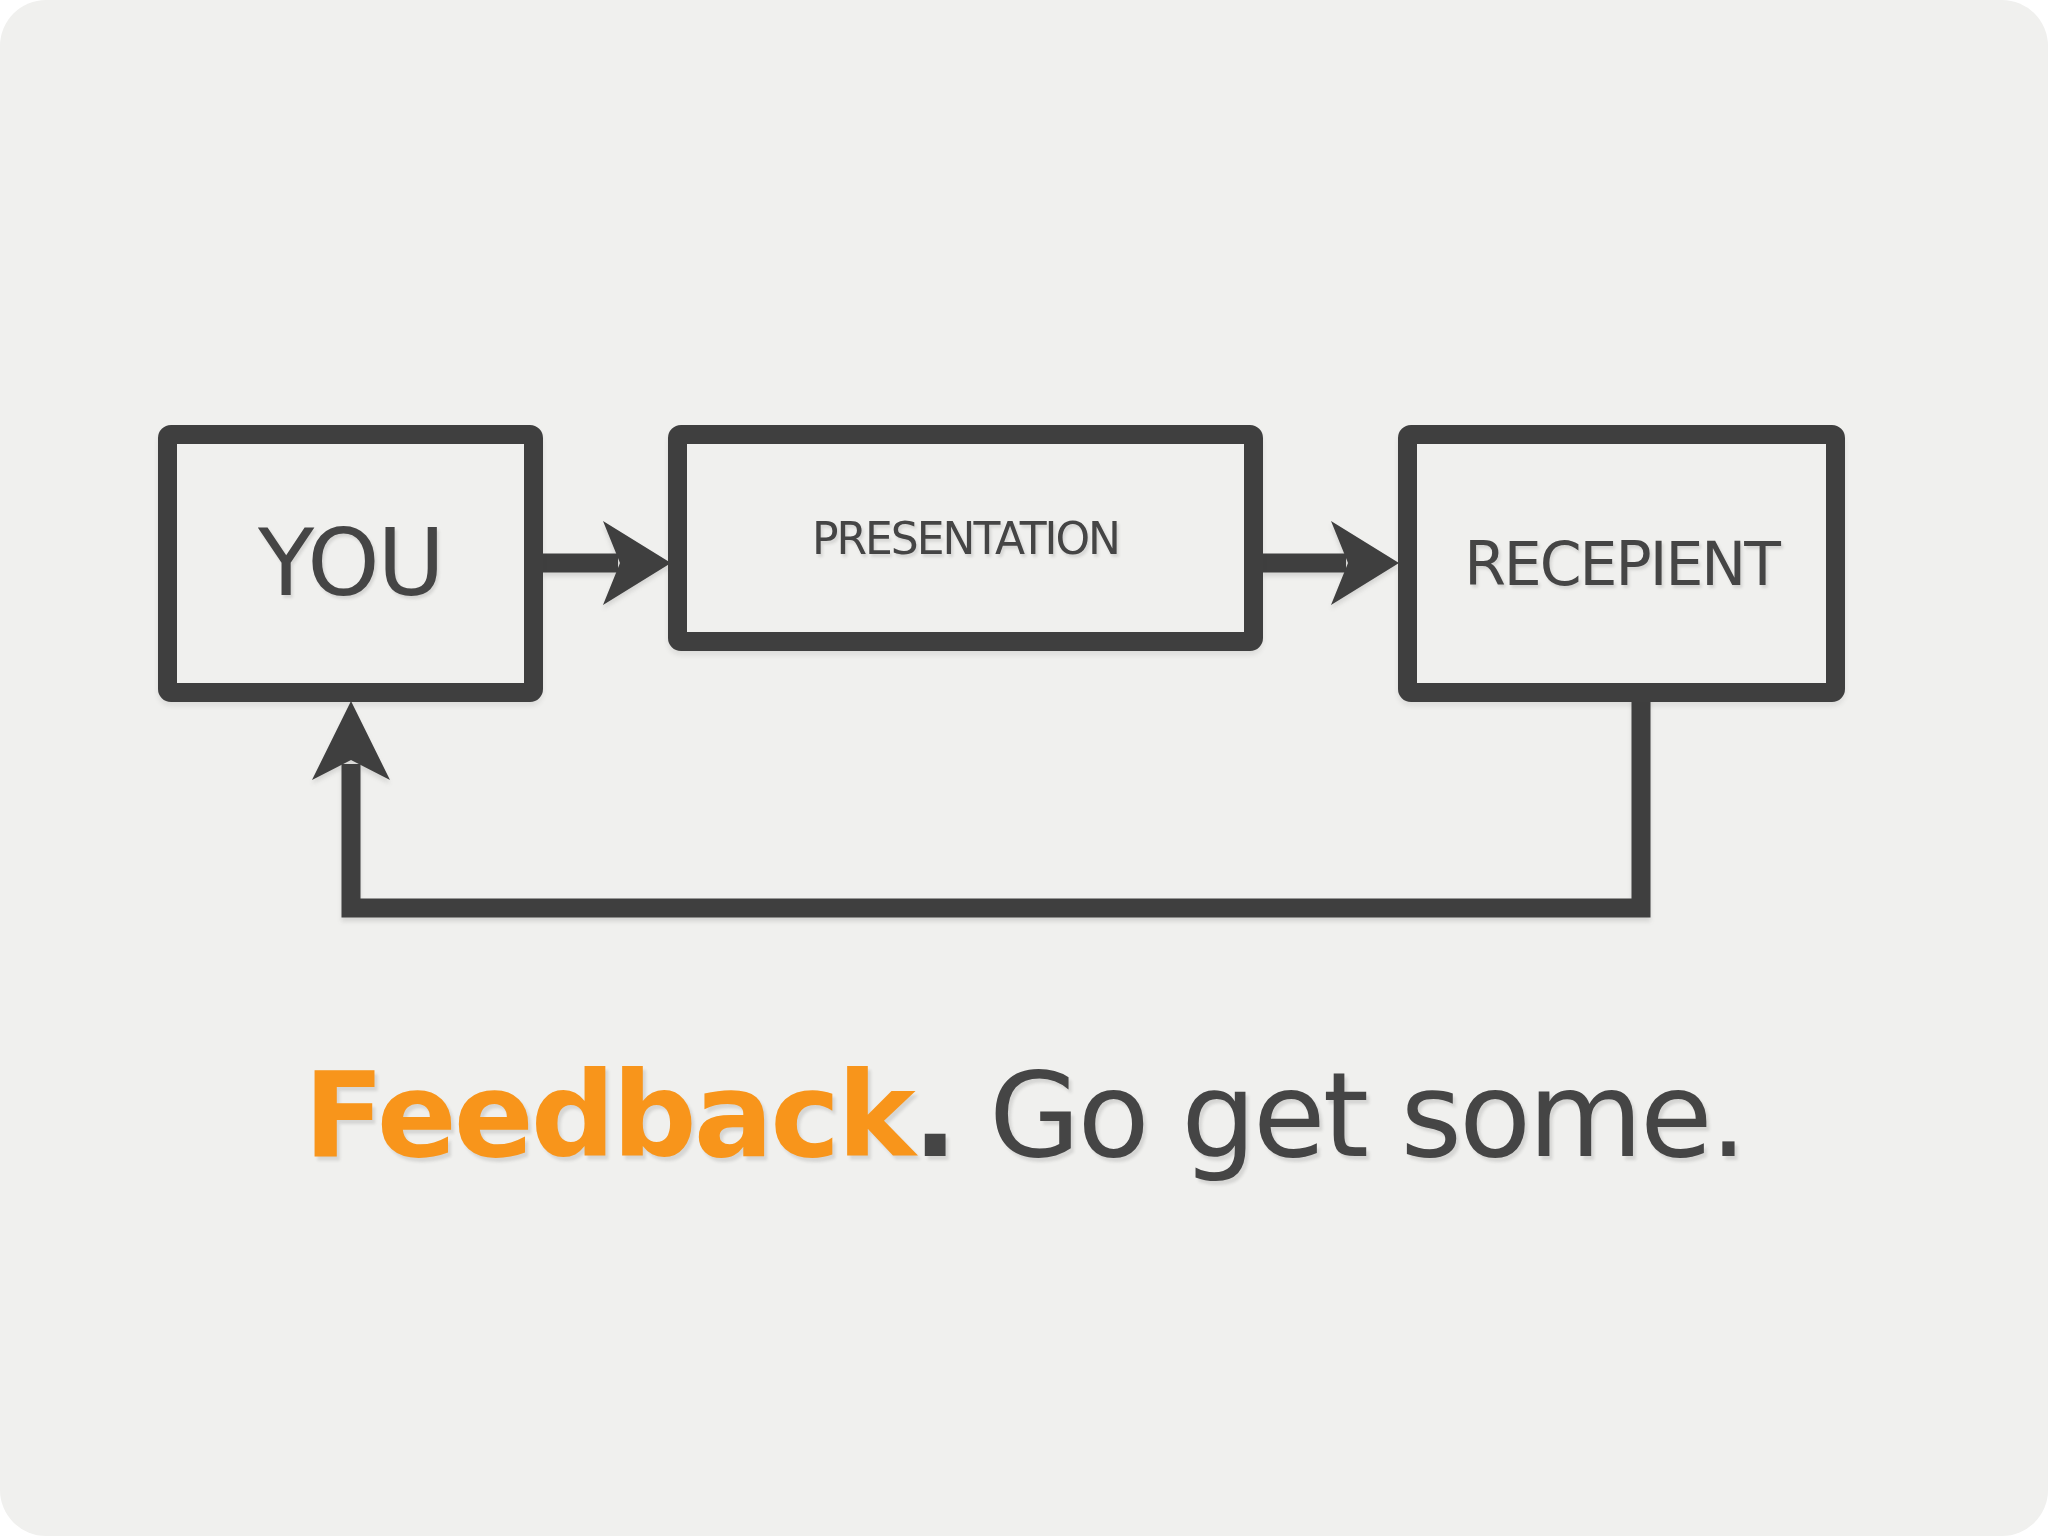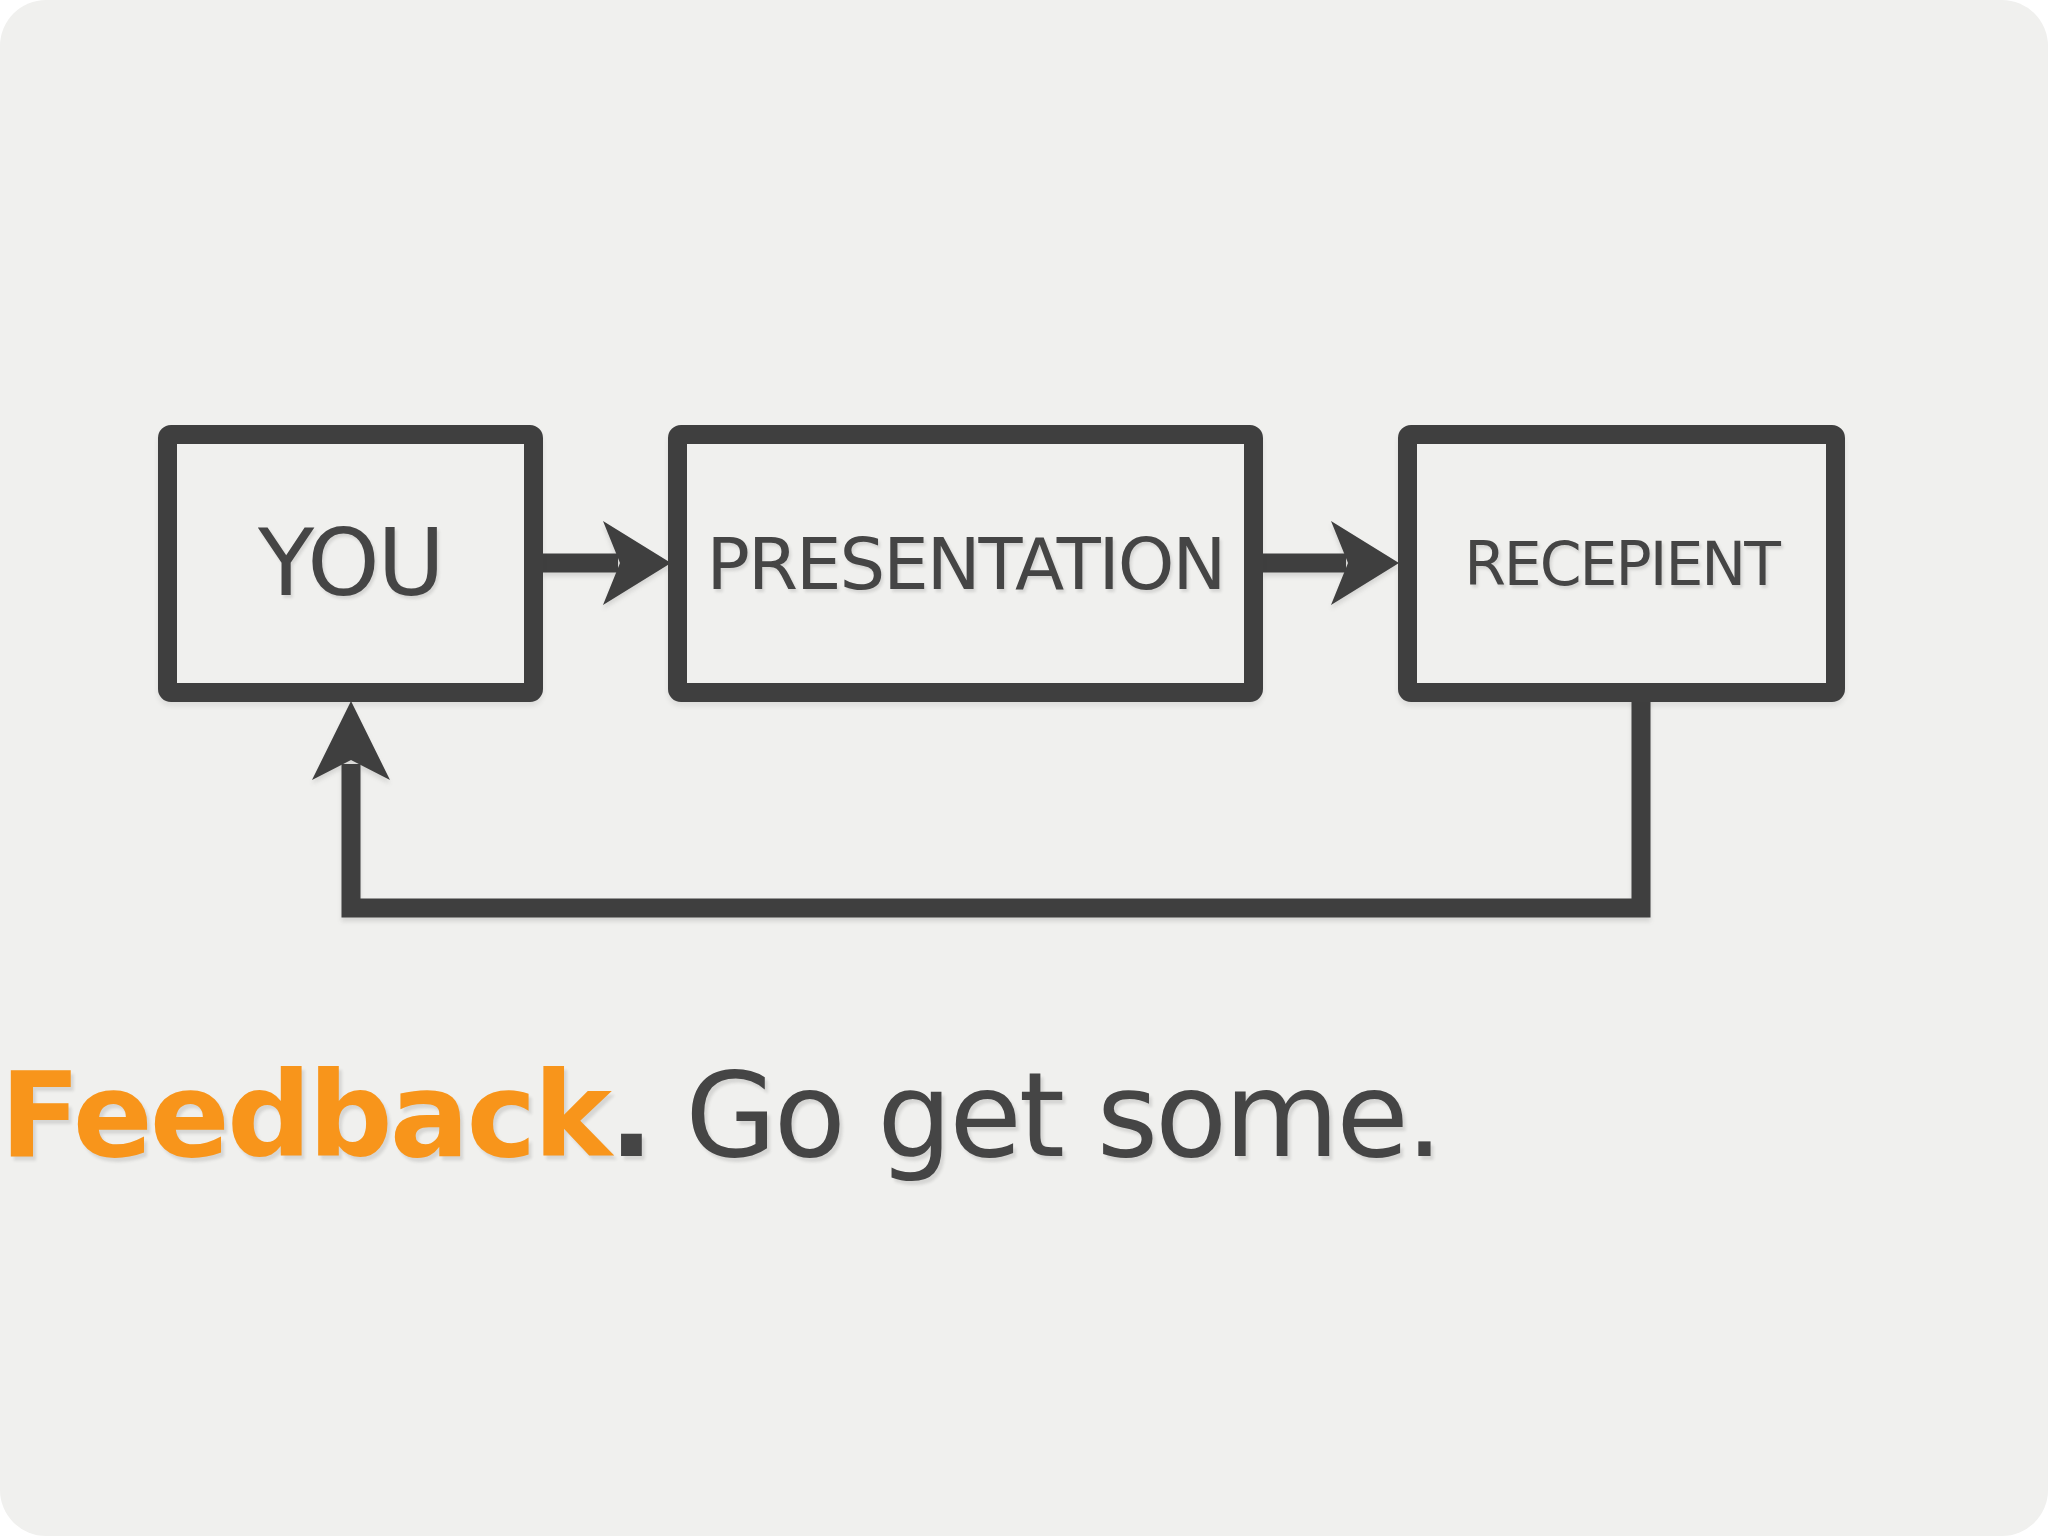--- a/index.html
+++ b/index.html
@@ -52,32 +52,32 @@
   }
   .node .lbl{
     text-shadow:2px 3px 3px rgba(60,60,60,0.14);
     white-space:nowrap;
   }
   .node-you{
     left:158px;top:425px;width:385px;height:277px;
     font-size:92px;letter-spacing:-2px;
   }
   .node-presentation{
-    left:668px;top:425px;width:595px;height:277px;
-    font-size:72px;letter-spacing:-2px;
+    left:668px;top:425px;width:595px;height:226px;
+    font-size:44px;letter-spacing:-2px;
   }
   .node-recipient{
     left:1398px;top:425px;width:447px;height:277px;
     font-size:60px;letter-spacing:-2px;
   }
   .caption{
     position:absolute;
     left:0;right:0;
     top:1042px;
-    text-align:left;
+    text-align:center;
     font-size:118px;
     line-height:1.25;
     letter-spacing:-3px;
     color:var(--text);
     white-space:pre;
     text-shadow:3px 4px 3px rgba(60,60,60,0.14);
   }
   .caption .hl{
     color:var(--accent);
     font-weight:bold;

